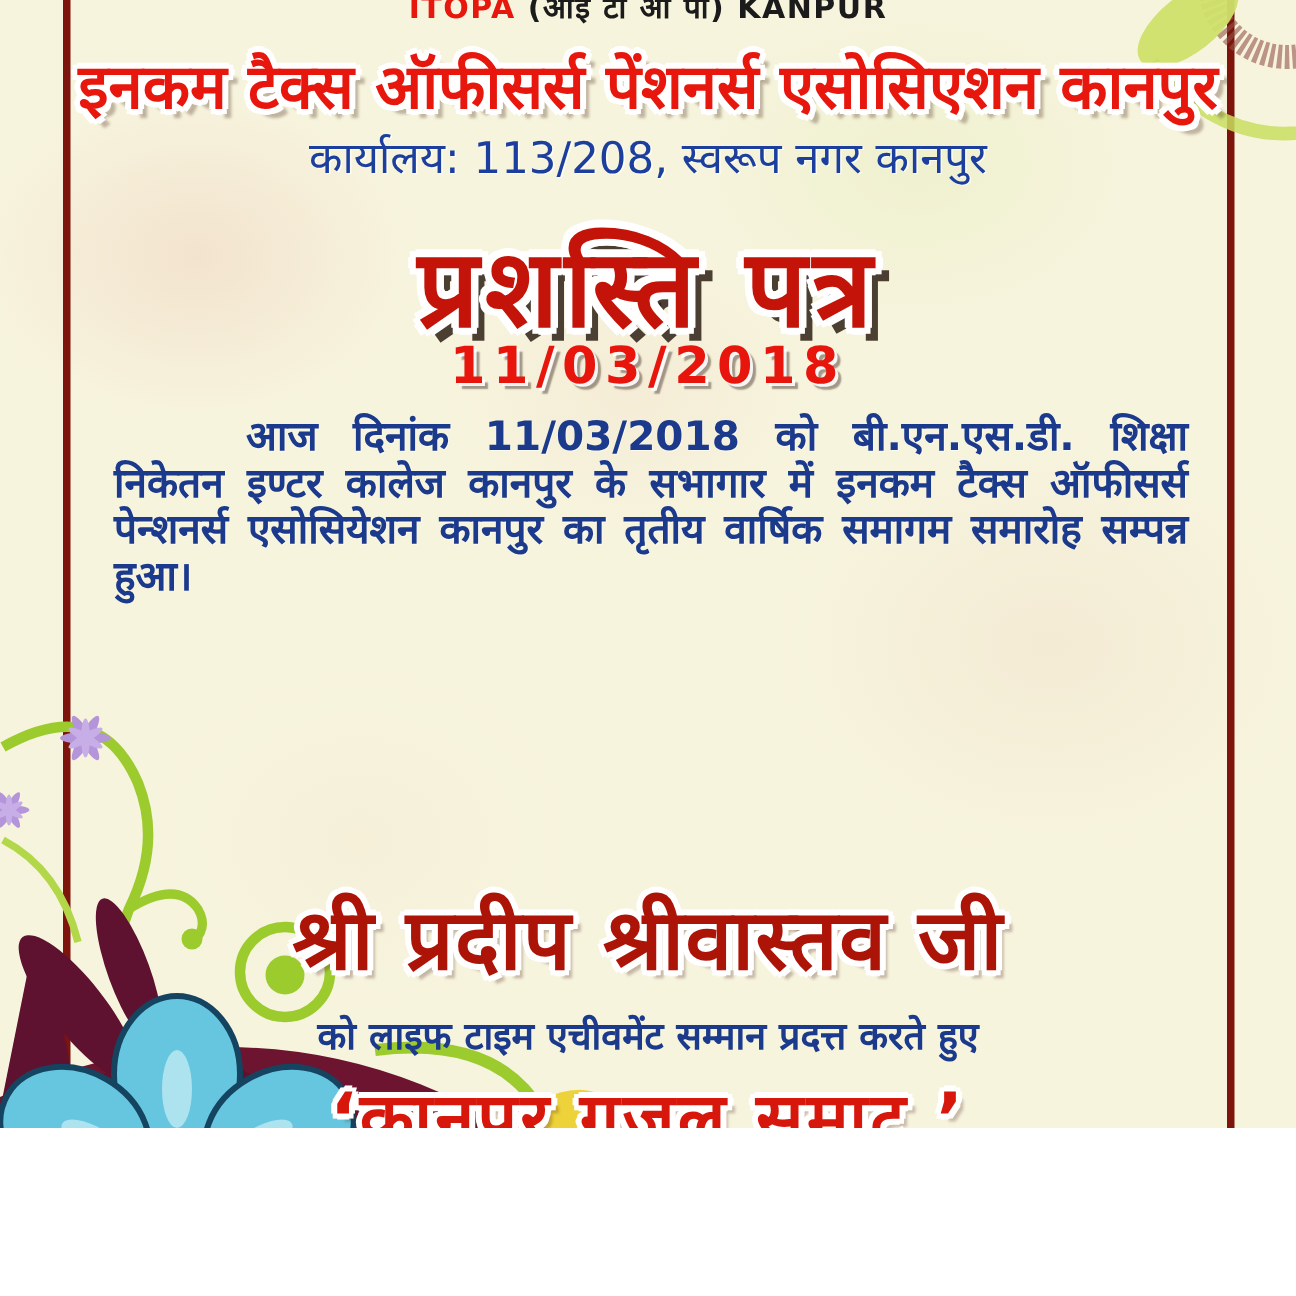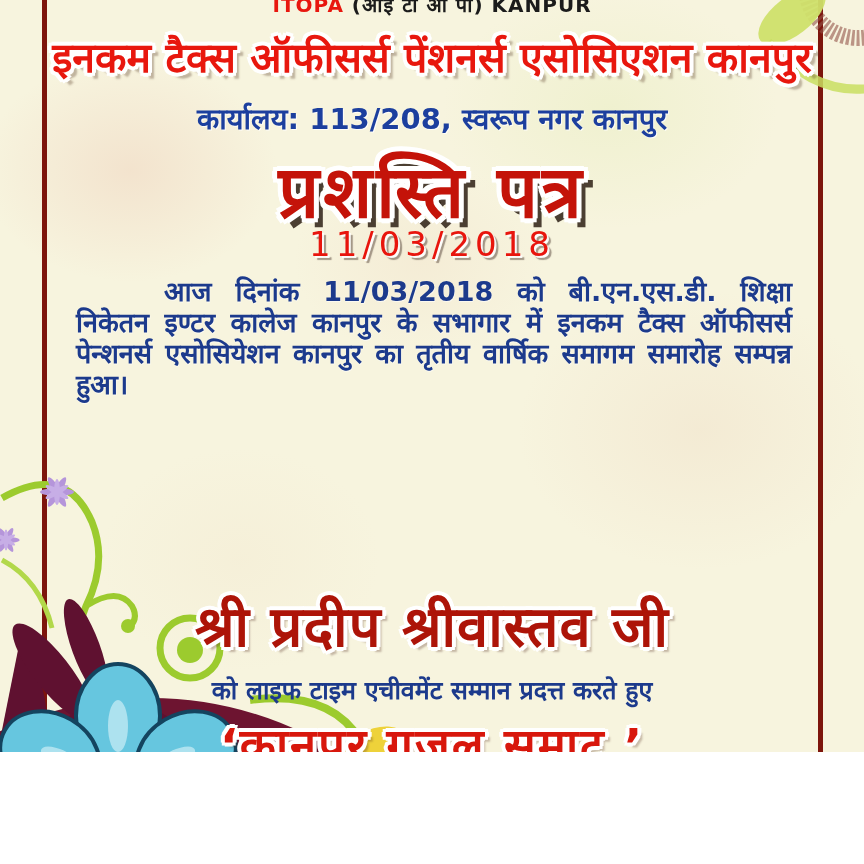--- a/index.html
+++ b/index.html
@@ -23,31 +23,31 @@
   .txt{position:absolute;left:50%;transform:translateX(-50%);white-space:nowrap;text-align:center;}
   .topline{top:-9px;font-size:20px;font-weight:bold;letter-spacing:1px;color:#1b1b1b;}
   .topline .abbr{color:#e8170e;margin-right:8px;}
   .orgname{
     top:28px;font-size:41px;font-weight:bold;color:#e8170e;letter-spacing:0px;
     text-shadow:
       -3px -3px 0 #fff, 3px -3px 0 #fff, -3px 3px 0 #fff, 3px 3px 0 #fff,
       -4px 0 0 #fff, 4px 0 0 #fff, 0 -4px 0 #fff, 0 4px 0 #fff,
       6px 6px 2px rgba(90,60,40,0.35);
   }
-  .office{top:98px;font-size:29px;font-weight:bold;color:#1c3f9e;text-shadow:1px 1px 0 rgba(255,255,255,0.8);}
+  .office{top:84px;font-size:29px;font-weight:normal;color:#1c3f9e;text-shadow:1px 1px 0 rgba(255,255,255,0.8);}
   .maintitle{
     top:140px;font-size:72px;font-weight:bold;color:#c41309;letter-spacing:4px;
     text-shadow:
       -4px -4px 0 #fff, 4px -4px 0 #fff, -4px 4px 0 #fff, 4px 4px 0 #fff,
       -5px 0 0 #fff, 5px 0 0 #fff, 0 -5px 0 #fff, 0 5px 0 #fff,
       9px 9px 0 rgba(45,30,20,0.85);
     text-align: center;
   }
   .date{
-    top:224px;font-size:34px;font-weight:normal;color:#e8150d;letter-spacing:5px;
+    top:224px;font-size:34px;font-weight:bold;color:#e8150d;letter-spacing:5px;
     text-shadow:2px 2px 0 rgba(255,255,255,0.9), 4px 4px 1px rgba(60,40,30,0.45);
     text-align:center;
   }
   .para{
     position:absolute;left:76px;width:716px;
     font-size:27px;line-height:31px;font-weight:bold;color:#1c3a8c;
     text-align:justify;text-indent:88px;
     text-shadow:0.5px 0.5px 0 rgba(255,255,255,0.6);
   }
   .para1{top:276px;}

